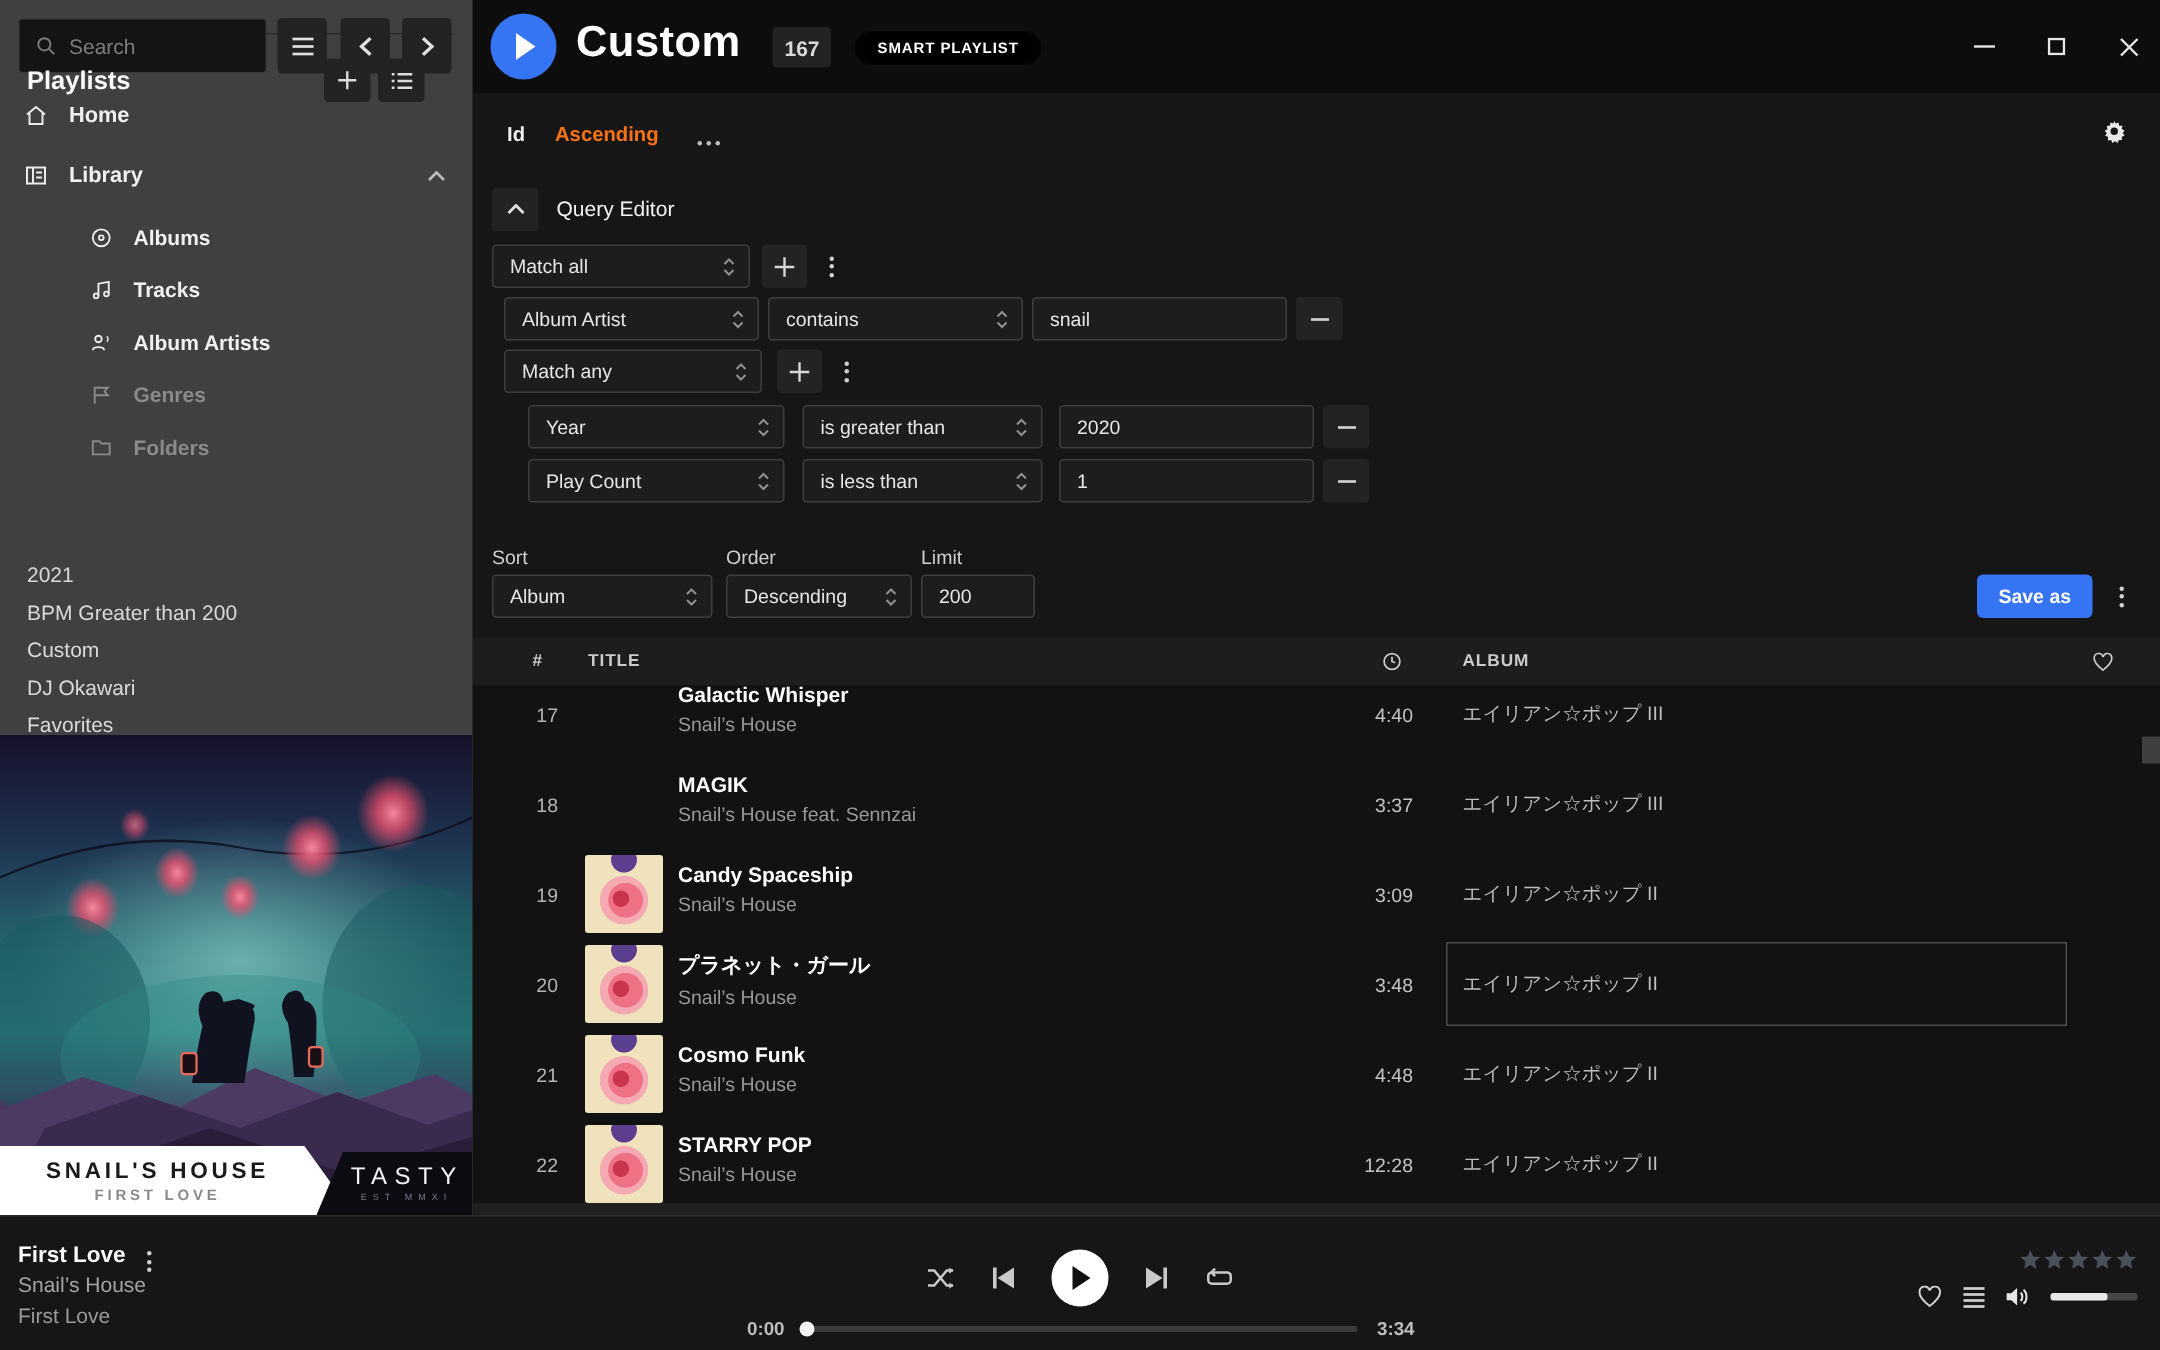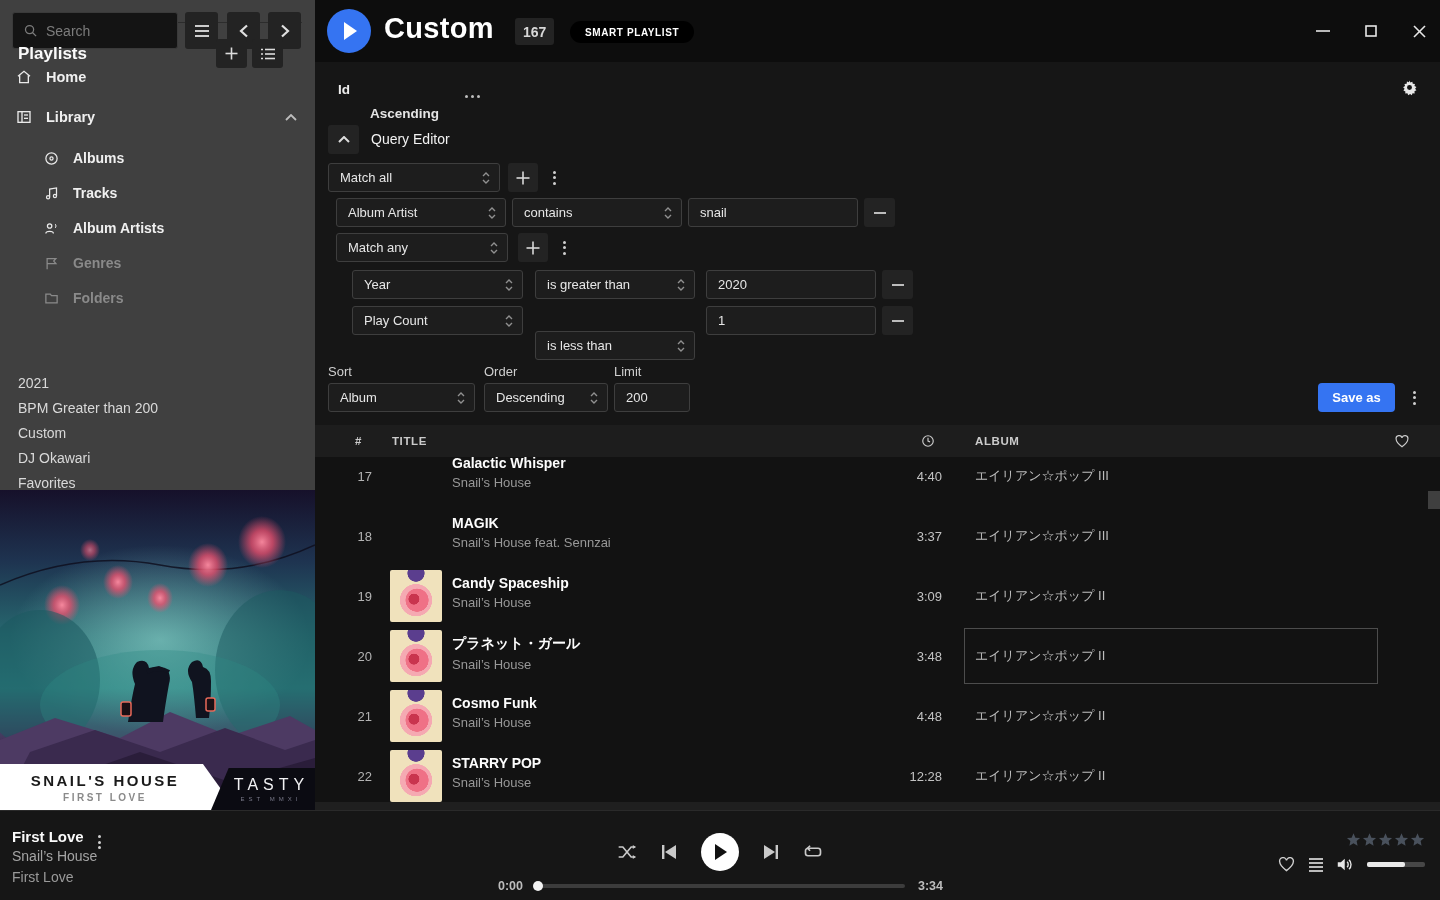--- a/index.html
+++ b/index.html
@@ -11,21 +11,21 @@
   .sidebar { position:absolute; left:0; top:0; width:315px; height:810px; background:#404040; z-index:2; }
   .sb-top { position:absolute; left:0; top:12px; width:315px; height:37px; }
   .search-box { position:absolute; left:12px; top:0; width:166px; height:37px; background:#141414;
     border:1px solid #3a3a3a; border-radius:3px; display:flex; align-items:center; padding:0 10px; gap:8px; }
   .search-box .ph { color:#7c7c7c; font-size:14px; }
   .sb-btn { position:absolute; top:0; width:33px; height:37px; background:#232323; border:none; border-radius:3px;
     color:#e0e0e0; display:flex; align-items:center; justify-content:center; cursor:pointer; }
   .nav-item { display:flex; align-items:center; gap:14px; padding:0 18px 0 16px; height:28px; margin-top:12px;
     font-size:14.5px; font-weight:700; color:#f0f0f0; cursor:pointer; }
   .nav-item:first-child { margin-top:14px; }
-  .sub-item { display:flex; align-items:center; gap:14px; padding-left:44px; height:26px; margin-top:9px;
+  .sub-item { display:flex; align-items:center; gap:14px; padding-left:60px; height:26px; margin-top:9px;
     font-size:14px; font-weight:700; color:#f0f0f0; cursor:pointer; }
   .sub-item.dim { color:#8a8a8a; }
   .lib-chevron { margin-left:auto; color:#bdbdbd; }
   .sb-divider { border:none; border-top:1px solid #2c2c2c; margin:22px 13px 0 13px; }
   .pl-head { position:relative; margin:16px 18px 0 18px; height:30px; display:flex; align-items:center; }
   .pl-title { font-size:17px; font-weight:700; color:#fafafa; }
   .pl-btn { position:absolute; top:0; width:31px; height:29px; background:#232323; border:none; border-radius:3px;
     color:#dcdcdc; display:flex; align-items:center; justify-content:center; cursor:pointer; }
   .pl-item { padding:0 18px; height:25px; display:flex; align-items:center; font-size:14px; font-weight:500;
     color:#d9d9d9; cursor:pointer; }
@@ -55,21 +55,21 @@
   .count-badge { position:absolute; left:200px; top:18px; height:27px; min-width:37px; background:#232323;
     border-radius:3px; display:flex; align-items:center; justify-content:center; font-size:14px; font-weight:700; color:#d8d8d8; padding:0 8px; }
   .smart-badge { position:absolute; left:255px; top:21px; height:22px; background:#000; border-radius:12px;
     display:flex; align-items:center; padding:0 15px; font-size:10px; font-weight:800; letter-spacing:.6px; color:#fff; }
   .win-controls { position:absolute; right:12px; top:0; height:62px; display:flex; align-items:center; gap:30px; }
   .win-btn { background:none; border:none; color:#e6e6e6; width:18px; height:18px; display:flex;
     align-items:center; justify-content:center; cursor:pointer; }
 
   .mtoolbar { position:absolute; left:0; top:62px; width:1125px; height:55px; }
   .tb-id { position:absolute; left:23px; top:20px; font-size:13.5px; font-weight:700; color:#ededed; cursor:pointer; }
-  .tb-asc { position:absolute; left:55px; top:20px; font-size:13.5px; font-weight:700; color:#e5e5e5; cursor:pointer;margin-top:24px; }
+  .tb-asc { position:absolute; left:55px; top:20px; font-size:13.5px; font-weight:700; color:#f97316; cursor:pointer; }
   .tb-dots { position:absolute; left:150px; top:22px; cursor:pointer; }
   .tb-gear { position:absolute; right:22px; top:17px; font-size:17px; color:#e8e8e8; cursor:pointer; background:none; border:none; }
 
   
   .qe { position:absolute; left:0; top:117px; width:1125px; height:308px; }
   .qe-collapse { position:absolute; left:13px; top:8px; width:31px; height:29px; background:#232323; border:none;
     border-radius:3px; color:#dcdcdc; display:flex; align-items:center; justify-content:center; cursor:pointer; }
   .qe-title { position:absolute; left:56px; top:14px; font-size:14px; font-weight:400; color:#f2f2f2; }
   .sel { position:absolute; height:29px; background:#1d1d1d; border:1px solid #3e3e3e; border-radius:3px;
     display:flex; align-items:center; justify-content:space-between; padding:0 9px 0 11px; font-size:13px;
@@ -501,21 +501,21 @@
         </span>
       </button>
 
       <div class="sel" style="left:37px; top:189px; width:171px;">
         <span>Play Count</span>
         <svg width="8" height="14" viewBox="0 0 8 14" fill="none" stroke="#909090" stroke-width="1.4">
             <polyline points="1,5 4,2 7,5"></polyline>
             <polyline points="1,9 4,12 7,9"></polyline>
           </svg>
       </div>
-      <div class="sel" style="left:220px; top:189px; width:160px;margin-top:25px;">
+      <div class="sel" style="left:220px; top:189px; width:160px;">
         <span>is less than</span>
         <svg width="8" height="14" viewBox="0 0 8 14" fill="none" stroke="#909090" stroke-width="1.4">
             <polyline points="1,5 4,2 7,5"></polyline>
             <polyline points="1,9 4,12 7,9"></polyline>
           </svg>
       </div>
       <div class="inp" style="left:391px; top:189px; width:170px;">
         <span>1</span>
       </div>
       <button class="minus-btn" style="left:567px; top:189px;">

